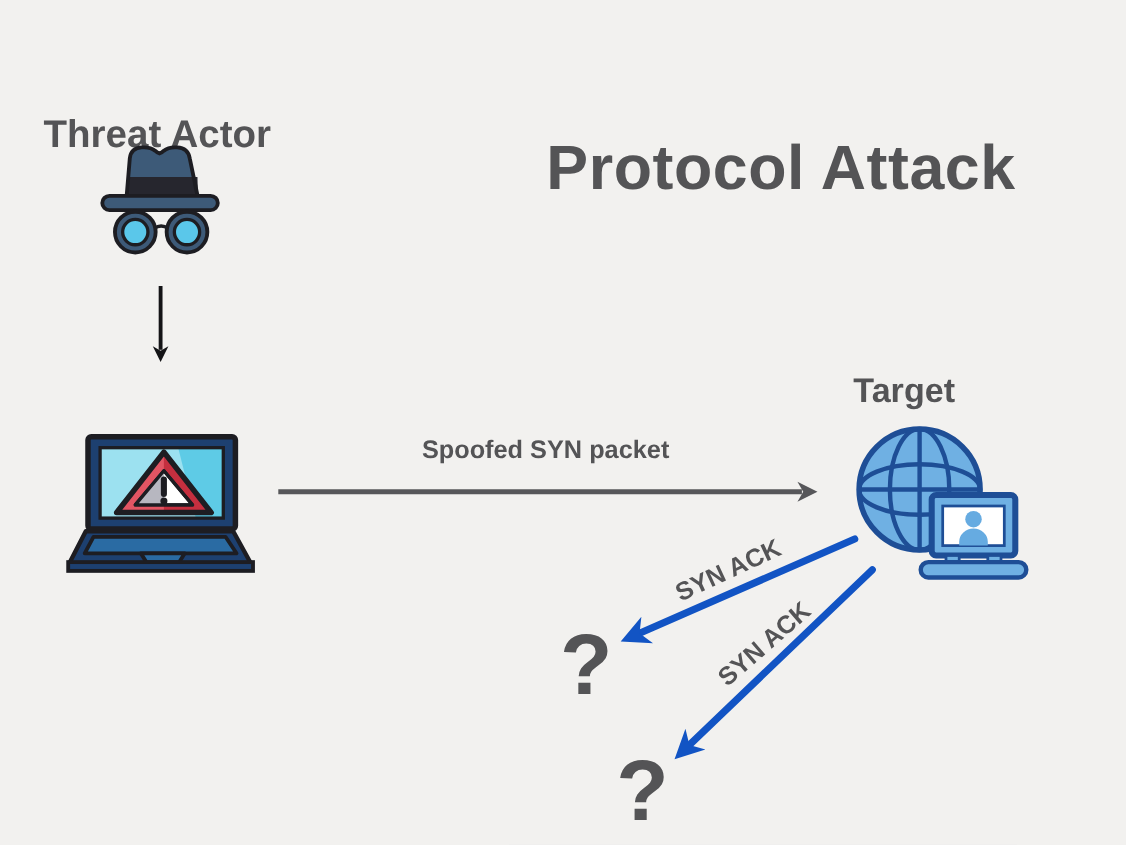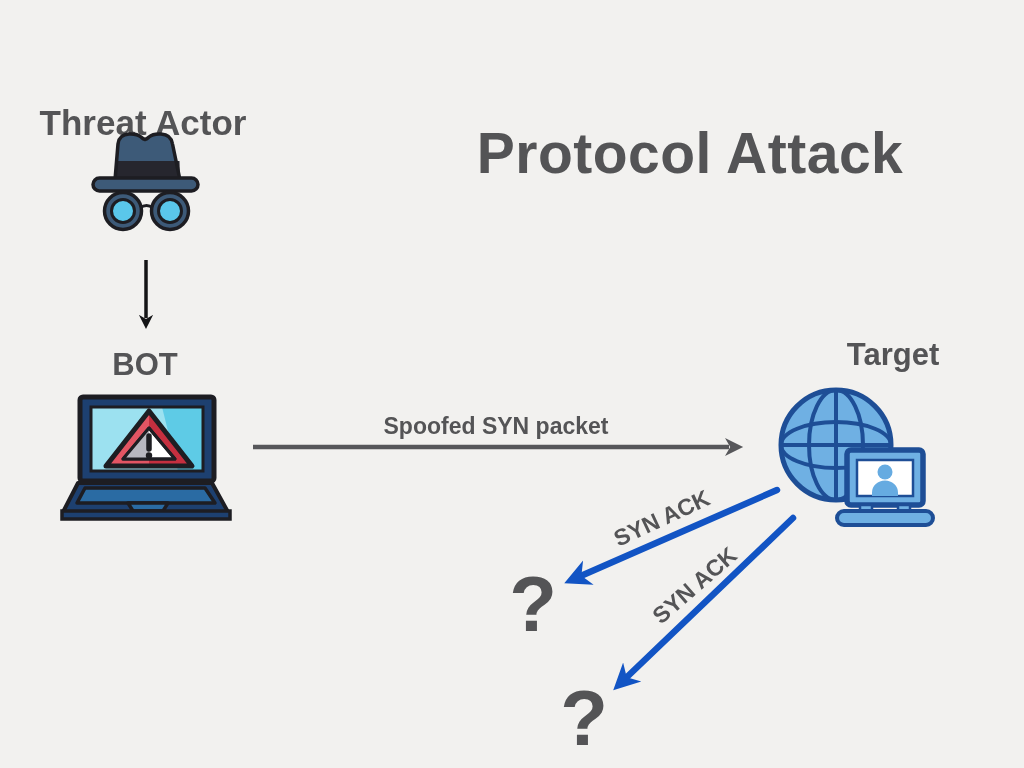--- a/index.html
+++ b/index.html
@@ -34,21 +34,21 @@
     text-align:center;
     line-height:1;
   }
   svg{display:block;overflow:visible;}
 </style>
 </head>
 <body>
 
 <div id="canvas">
 
-  <div class="abs lbl title" style="left:420px;top:122px;width:540px;">Protocol Attack</div>
+  <div class="abs lbl title" style="left:440px;top:122px;width:540px;">Protocol Attack</div>
 
   <div class="abs lbl node-label-lg" style="left:28px;top:80px;width:230px;margin-top:24px;">Threat Actor</div>
 
   <svg class="abs" style="left:85px;top:126px;" width="120" height="108" viewBox="0 0 120 108">
 
     <path d="M30,54 L33,18 Q34,8.5 44,8 Q52,7.5 56,11 Q58,13 60,13.5 Q62,13 64,11 Q68,7.5 76,8 Q86,8.5 87.5,18 L95,54 Z" style="fill:var(--hat_slate,#3d5a78);" stroke="none"></path>
 
     <polygon points="30.5,35 94.5,35 95,54 30,54" style="fill:var(--hat_band,#26262e);"></polygon>
 
     <path d="M30,54 L33,18 Q34,8.5 44,8 Q52,7.5 56,11 Q58,13 60,13.5 Q62,13 64,11 Q68,7.5 76,8 Q86,8.5 87.5,18 L95,54 Z" fill="none" style="stroke:var(--outline_black,#1d1d22);" stroke-width="3.5" stroke-linejoin="round"></path>
@@ -66,21 +66,20 @@
 
   <svg class="abs" style="left:138px;top:256px;" width="16" height="80" viewBox="0 0 16 80">
     <defs>
       <marker id="mk-black" viewBox="0 0 10 10" refX="2" refY="5" markerWidth="4.5" markerHeight="4.5" orient="auto">
         <path d="M0,0.5 L9,5 L0,9.5 L2.6,5 Z" style="fill:var(--arrow_black,#141416);"></path>
       </marker>
     </defs>
     <line x1="8" y1="4" x2="8" y2="62" style="stroke:var(--arrow_black,#141416);" stroke-width="3.5" marker-end="url(#mk-black)"></line>
   </svg>
 
-  <div class="abs lbl node-label" style="left:85px;top:348px;width:120px;">BOT</div>
 
   <svg class="abs" style="left:60px;top:392px;" width="178" height="130" viewBox="0 0 178 130">
 
     <rect x="20" y="5" width="134" height="84" rx="3" style="fill:var(--laptop_navy,#1d4070);stroke:var(--outline_black,#1d1d22);" stroke-width="5"></rect>
 
     <rect x="31" y="15" width="112" height="64" style="fill:var(--screen_cyan_light,#9ce1f0);" stroke="none"></rect>
     <polygon points="102,15 143,15 143,79 118,79" style="fill:var(--screen_cyan_dark,#5ecbe6);"></polygon>
     <rect x="31" y="15" width="112" height="64" fill="none" style="stroke:var(--outline_black,#1d1d22);" stroke-width="3"></rect>
 
     <g>
@@ -93,32 +92,32 @@
       <line x1="89" y1="44" x2="89" y2="57" stroke-linecap="round" style="stroke:var(--outline_black,#1d1d22);" stroke-width="5.5"></line>
       <circle cx="89" cy="63.5" r="3.2" style="fill:var(--outline_black,#1d1d22);"></circle>
     </g>
 
     <polygon points="18,91 152,91 168,120 3,120" style="fill:var(--laptop_navy,#1d4070);stroke:var(--outline_black,#1d1d22);" stroke-width="4" stroke-linejoin="round"></polygon>
     <polygon points="25,96 145,96 155,111 17,111" style="fill:var(--laptop_keyboard,#2a6ba3);stroke:var(--outline_black,#1d1d22);" stroke-width="3.5" stroke-linejoin="round"></polygon>
     <polygon points="68,111 108,111 103,119 73,119" style="fill:var(--laptop_keyboard,#2a6ba3);stroke:var(--outline_black,#1d1d22);" stroke-width="3.5" stroke-linejoin="round"></polygon>
     <rect x="2" y="119" width="168" height="8" style="fill:var(--laptop_navy,#1d4070);stroke:var(--outline_black,#1d1d22);" stroke-width="3.5"></rect>
   </svg>
 
-  <div class="abs lbl edge-label" style="left:326px;top:414px;width:340px;">Spoofed SYN packet</div>
+  <div class="abs lbl edge-label" style="left:326px;top:396px;width:340px;">Spoofed SYN packet</div>
 
   <svg class="abs" style="left:251px;top:437px;" width="500" height="20" viewBox="0 0 500 20">
     <defs>
       <marker id="mk-gray" viewBox="0 0 10 10" refX="2" refY="5" markerWidth="4.5" markerHeight="4.5" orient="auto">
         <path d="M0,0.5 L9,5 L0,9.5 L2.6,5 Z" style="fill:var(--arrow_gray,#57575a);"></path>
       </marker>
     </defs>
     <line x1="2" y1="10" x2="478" y2="10" style="stroke:var(--arrow_gray,#57575a);" stroke-width="4.5" marker-end="url(#mk-gray)"></line>
   </svg>
 
-  <div class="abs lbl node-label" style="left:828px;top:338px;width:130px;">Target</div>
+  <div class="abs lbl node-label" style="left:757px;top:338px;width:130px;">Target</div>
 
   <svg class="abs" style="left:775px;top:383px;" width="162" height="152" viewBox="0 0 162 152">
     <g>
       <circle cx="61" cy="62" r="55" style="fill:var(--globe_fill,#6fb0e3);stroke:var(--globe_stroke,#1e4e96);" stroke-width="5"></circle>
       <ellipse cx="61" cy="62" rx="27" ry="55" fill="none" style="stroke:var(--globe_stroke,#1e4e96);" stroke-width="4"></ellipse>
       <ellipse cx="61" cy="62" rx="55" ry="23" fill="none" style="stroke:var(--globe_stroke,#1e4e96);" stroke-width="4"></ellipse>
       <line x1="61" y1="7" x2="61" y2="117" style="stroke:var(--globe_stroke,#1e4e96);" stroke-width="4"></line>
       <line x1="6" y1="62" x2="116" y2="62" style="stroke:var(--globe_stroke,#1e4e96);" stroke-width="4"></line>
     </g>
     <g>

